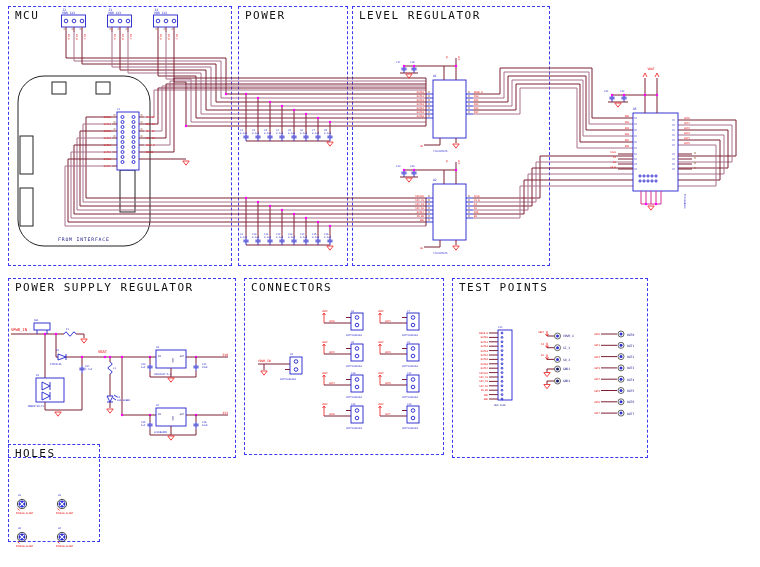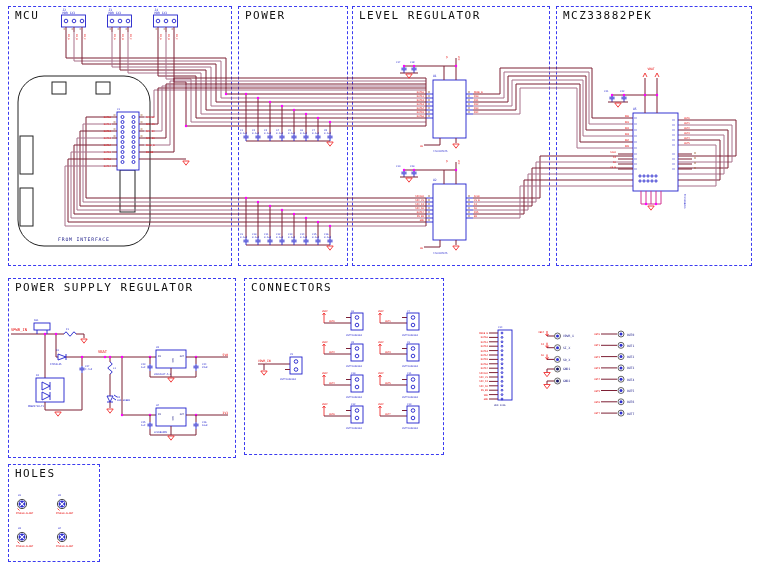--- a/index.html
+++ b/index.html
@@ -34,30 +34,30 @@
 
   <div class="sec" style="left:8px;top:6px;width:224px;height:260px">
     <span class="ttl">MCU</span>
     </div>
   <div class="sec" style="left:238px;top:6px;width:110px;height:260px">
     <span class="ttl">POWER</span>
     </div>
   <div class="sec" style="left:352px;top:6px;width:198px;height:260px">
     <span class="ttl">LEVEL REGULATOR</span>
     </div>
-  <div class="sec" style="left:556px;top:6px;width:196px;height:260px">
-    <span class="ttl">MCZ33882PEK</span>
-    </div>
   <div class="sec" style="left:244px;top:278px;width:200px;height:177px">
     <span class="ttl">CONNECTORS</span>
     </div>
   <div class="sec" style="left:8px;top:278px;width:228px;height:180px">
     <span class="ttl">POWER SUPPLY REGULATOR</span>
     </div>
-  <div class="sec" style="left:8px;top:464px;width:92px;height:98px">
+  <div class="sec" style="left:452px;top:278px;width:196px;height:180px">
+    <span class="ttl">TEST POINTS</span>
+    </div>
+  <div class="sec" style="left:8px;top:444px;width:92px;height:98px">
     <span class="ttl">HOLES</span>
     </div>
 
   <svg class="layer" width="760" height="567" viewBox="0 0 760 567">
     <defs>
       <path id="gndsym" d="M-3.2,0 H3.2 L0,4.2 Z"></path>
       <g id="capsym">
           <path d="M0,0 V2.2 M-2.6,2.2 H2.6 M-2.6,3.8 H2.6 M0,3.8 V7"></path>
         </g>
     </defs>

